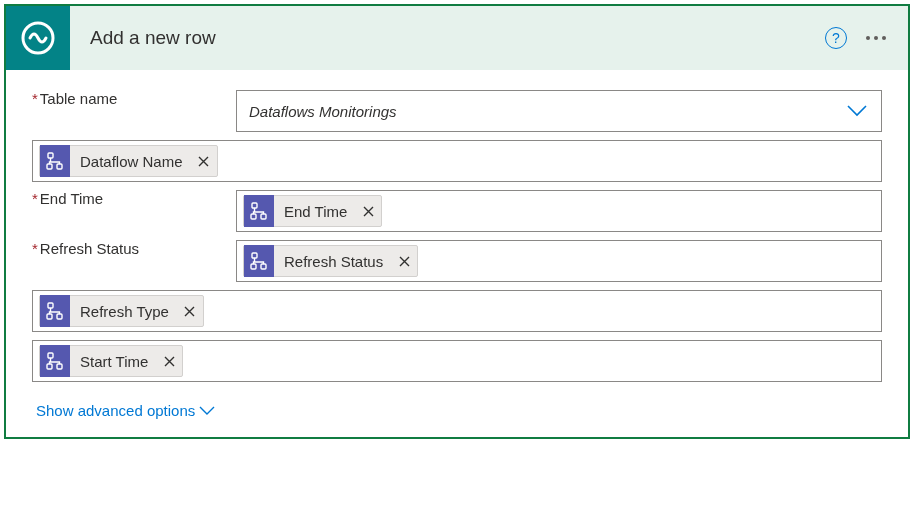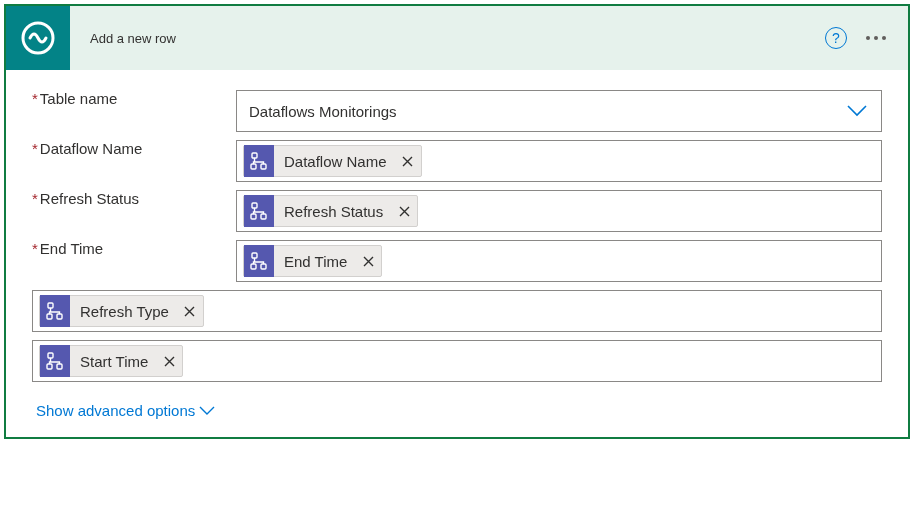--- a/index.html
+++ b/index.html
@@ -15,21 +15,21 @@
     height: 64px;
     padding-right: 12px;
   }
   .header-icon-wrap {
     width: 64px; height: 64px;
     background: #038387;
     display: flex; align-items: center; justify-content: center;
     flex-shrink: 0;
   }
   .header-title {
-    font-size: 13px;
+    font-size: 19px;
     color: #323130;
     margin-left: 20px;
     flex: 1;
   }
   .help-icon, .more-icon {
     width: 40px; height: 40px;
     display: flex; align-items: center; justify-content: center;
     cursor: pointer;
   }
   .help-circle {
@@ -62,20 +62,21 @@
     height: 42px;
     border: 1px solid #8a8886;
     display: flex;
     align-items: center;
     padding: 0 12px;
     font-size: 15px;
     color: #323130;
     cursor: pointer;
     position: relative;
     background: #fff;
+    font-style: italic;
   }
   .select .chevron {
     position: absolute;
     right: 14px;
     top: 50%;
     transform: translateY(-50%);
   }
   .input {
     flex: 1;
     height: 42px;
@@ -151,21 +152,20 @@
       <div class="label"><span class="star">*</span><span>Table name</span></div>
       <div class="select">
         <span>Dataflows Monitorings</span>
         <svg class="chevron" width="20" height="12" viewBox="0 0 20 12">
           <path d="M1 1 L10 10 L19 1" fill="none" stroke="#0078d4" stroke-width="1.6"></path>
         </svg>
       </div>
     </div>
 
     <div class="row">
-      <div class="label"><span class="star">*</span><span>Dataflow Name</span></div>
       <div class="input">
         <div class="token">
           <div class="token-icon">
             <svg width="18" height="18" viewBox="0 0 18 18">
                 <g fill="none" stroke="#fff" stroke-width="1.4">
                   <rect x="2" y="1" width="5" height="5" rx="1"></rect>
                   <rect x="11" y="12" width="5" height="5" rx="1"></rect>
                   <rect x="1" y="12" width="5" height="5" rx="1"></rect>
                   <path d="M4.5 6 V10 H13.5 V12 M4.5 10 H3.5 V12"></path>
                 </g>
@@ -175,58 +175,58 @@
           <div class="token-remove">
             <svg width="11" height="11" viewBox="0 0 11 11">
                 <path d="M1 1 L10 10 M10 1 L1 10" stroke="#323130" stroke-width="1.4"></path>
               </svg>
           </div>
         </div>
       </div>
     </div>
 
     <div class="row">
+      <div class="label"><span class="star">*</span><span>End Time</span></div>
+      <div class="input">
+        <div class="token">
+          <div class="token-icon">
+            <svg width="18" height="18" viewBox="0 0 18 18">
+                <g fill="none" stroke="#fff" stroke-width="1.4">
+                  <rect x="2" y="1" width="5" height="5" rx="1"></rect>
+                  <rect x="11" y="12" width="5" height="5" rx="1"></rect>
+                  <rect x="1" y="12" width="5" height="5" rx="1"></rect>
+                  <path d="M4.5 6 V10 H13.5 V12 M4.5 10 H3.5 V12"></path>
+                </g>
+              </svg>
+          </div>
+          <span class="token-label">End Time</span>
+          <div class="token-remove">
+            <svg width="11" height="11" viewBox="0 0 11 11">
+                <path d="M1 1 L10 10 M10 1 L1 10" stroke="#323130" stroke-width="1.4"></path>
+              </svg>
+          </div>
+        </div>
+      </div>
+    </div>
+
+    <div class="row">
       <div class="label"><span class="star">*</span><span>Refresh Status</span></div>
       <div class="input">
         <div class="token">
           <div class="token-icon">
             <svg width="18" height="18" viewBox="0 0 18 18">
                 <g fill="none" stroke="#fff" stroke-width="1.4">
                   <rect x="2" y="1" width="5" height="5" rx="1"></rect>
                   <rect x="11" y="12" width="5" height="5" rx="1"></rect>
                   <rect x="1" y="12" width="5" height="5" rx="1"></rect>
                   <path d="M4.5 6 V10 H13.5 V12 M4.5 10 H3.5 V12"></path>
                 </g>
               </svg>
           </div>
           <span class="token-label">Refresh Status</span>
-          <div class="token-remove">
-            <svg width="11" height="11" viewBox="0 0 11 11">
-                <path d="M1 1 L10 10 M10 1 L1 10" stroke="#323130" stroke-width="1.4"></path>
-              </svg>
-          </div>
-        </div>
-      </div>
-    </div>
-
-    <div class="row">
-      <div class="label"><span class="star">*</span><span>End Time</span></div>
-      <div class="input">
-        <div class="token">
-          <div class="token-icon">
-            <svg width="18" height="18" viewBox="0 0 18 18">
-                <g fill="none" stroke="#fff" stroke-width="1.4">
-                  <rect x="2" y="1" width="5" height="5" rx="1"></rect>
-                  <rect x="11" y="12" width="5" height="5" rx="1"></rect>
-                  <rect x="1" y="12" width="5" height="5" rx="1"></rect>
-                  <path d="M4.5 6 V10 H13.5 V12 M4.5 10 H3.5 V12"></path>
-                </g>
-              </svg>
-          </div>
-          <span class="token-label">End Time</span>
           <div class="token-remove">
             <svg width="11" height="11" viewBox="0 0 11 11">
                 <path d="M1 1 L10 10 M10 1 L1 10" stroke="#323130" stroke-width="1.4"></path>
               </svg>
           </div>
         </div>
       </div>
     </div>
 
     <div class="row">

